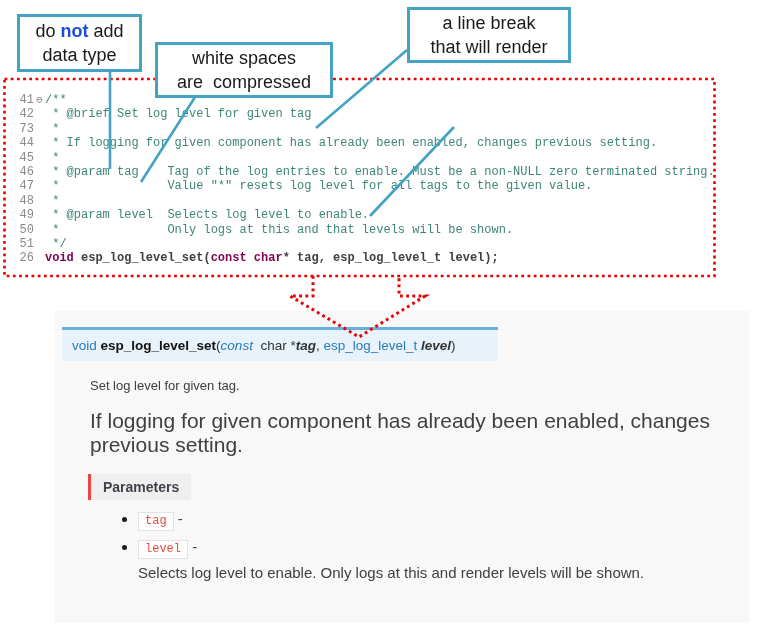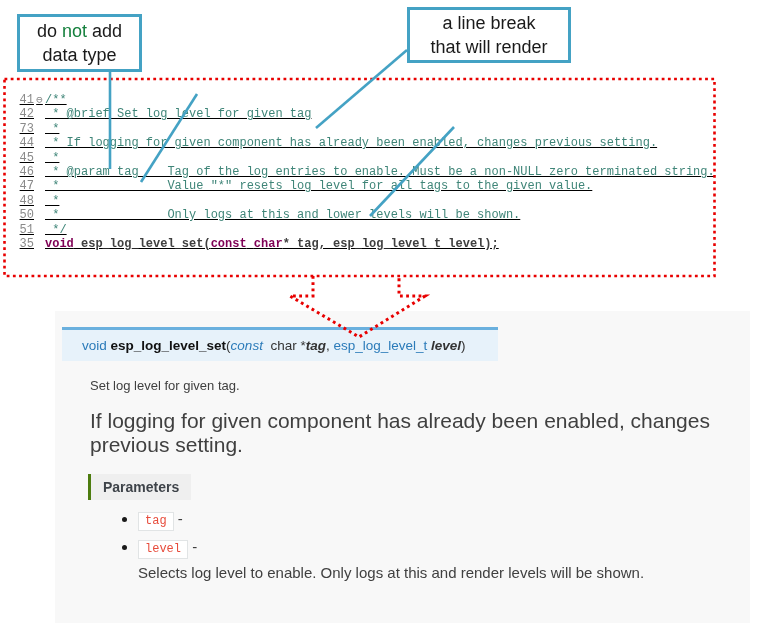--- a/index.html
+++ b/index.html
@@ -3,54 +3,54 @@
 <meta charset="utf-8">
 <style>
   html,body{margin:0;padding:0;background:#fff;}
   #stage{position:relative;width:767px;height:637px;background:#fff;overflow:hidden;
          font-family:"Liberation Sans",sans-serif;}
 
   
   .callout{position:absolute;background:#fff;border:3px solid #44a2c4;z-index:4;
            display:flex;align-items:center;justify-content:center;text-align:center;
            font-size:18px;line-height:24px;color:#1a1a1a;white-space:pre-wrap;}
-  .callout .em{color:#15803d;}
+  .callout .em{color:#1d4ed8;font-weight:bold;}
   #callout-1{left:17px;top:14px;width:119px;height:52px;}
   #callout-2{left:155px;top:42px;width:172px;height:50px;}
   #callout-3{left:407px;top:7px;width:158px;height:50px;}
   #callout-4{left:407px;top:69px;width:159px;height:51px;}
 
   
   #overlay{position:absolute;left:0;top:0;z-index:3;pointer-events:none;}
 
   
   #editor{position:absolute;left:10px;top:93px;z-index:1;}
   .line{display:flex;height:14.4px;white-space:pre;
-        font-family:"Liberation Mono","DejaVu Sans Mono",monospace;font-size:12px;text-decoration:underline;}
+        font-family:"Liberation Mono","DejaVu Sans Mono",monospace;font-size:12px;}
   .ln{width:24px;text-align:right;color:#8a8a8a;flex:none;}
   .fold{width:11px;text-align:center;color:#8a8a8a;flex:none;font-size:11px;}
   .src{color:#3f8578;}
   .tok-kw{color:#7f0055;font-weight:bold;}
   .tok-id{color:#404040;font-weight:bold;}
 
   
   #docs-panel{position:absolute;left:55px;top:311px;width:695px;height:312px;
               background:#f8f8f8;z-index:1;overflow:hidden;color:#404040;}
   #sig{margin:16px 0 0 7px;width:436px;box-sizing:border-box;background:#e7f2fa;
-       border-top:3px solid #6ab0de;padding:8px 20px;font-size:13.5px;white-space:pre;}
+       border-top:3px solid #6ab0de;padding:8px 10px;font-size:13.5px;white-space:pre;}
   .s-kw{color:#2b7bb9;}
   .s-kwi{color:#2b7bb9;font-style:italic;}
   .s-name{color:#111;font-weight:bold;}
   .s-p{color:#333;}
   .s-type{color:#2b7bb9;}
   .s-arg{color:#333;font-style:italic;font-weight:bold;}
   .docs-brief{margin:17px 0 0 35px;font-size:13px;}
   .docs-detail{margin:16px 0 0 35px;font-size:21px;}
   .params-label{display:inline-block;margin:17px 0 0 33px;background:#efefef;
-                border-left:3px solid #4d7c0f;padding:5px 12px;font-size:14px;
+                border-left:3px solid #ef4444;padding:5px 12px;font-size:14px;
                 font-weight:bold;color:#3e4349;}
   ul.params{margin:10px 0 0;padding-left:83px;list-style:disc;}
   ul.params li::marker{color:#1a1a1a;}
   ul.params li + li{margin-top:10px;}
   .chip{font-family:"Liberation Mono","DejaVu Sans Mono",monospace;font-size:12px;
         color:#e74c3c;background:#fff;border:1px solid #e1e4e5;padding:1px 6px 2px;}
   .dash{font-size:15px;color:#404040;}
   .pdesc{margin-top:4px;font-size:15px;line-height:26px;max-width:618px;color:#404040;}
 </style>
 </head>
@@ -60,37 +60,42 @@
 
   <div id="editor">
       <div class="line"><span class="ln">41</span><span class="fold">⊖</span><span class="src">/**</span></div>
       <div class="line"><span class="ln">42</span><span class="fold"></span><span class="src"> * @brief Set log level for given tag</span></div>
       <div class="line"><span class="ln">73</span><span class="fold"></span><span class="src"> *</span></div>
       <div class="line"><span class="ln">44</span><span class="fold"></span><span class="src"> * If logging for given component has already been enabled, changes previous setting.</span></div>
       <div class="line"><span class="ln">45</span><span class="fold"></span><span class="src"> *</span></div>
       <div class="line"><span class="ln">46</span><span class="fold"></span><span class="src"> * @param tag    Tag of the log entries to enable. Must be a non-NULL zero terminated string.</span></div>
       <div class="line"><span class="ln">47</span><span class="fold"></span><span class="src"> *               Value "*" resets log level for all tags to the given value.</span></div>
       <div class="line"><span class="ln">48</span><span class="fold"></span><span class="src"> *</span></div>
-      <div class="line"><span class="ln">50</span><span class="fold"></span><span class="src"> *               Only logs at this and lower levels will be shown.</span></div>
+      <div class="line"><span class="ln">49</span><span class="fold"></span><span class="src"> * @param level  Selects log level to enable.</span></div>
+      <div class="line"><span class="ln">50</span><span class="fold"></span><span class="src"> *               Only logs at this and that levels will be shown.</span></div>
       <div class="line"><span class="ln">51</span><span class="fold"></span><span class="src"> */</span></div>
-      <div class="line"><span class="ln">35</span><span class="fold"></span><span class="src"><span class="tok-kw">void</span><span class="tok-id"> </span><span class="tok-id">esp_log_level_set(</span><span class="tok-kw">const</span><span class="tok-id"> </span><span class="tok-kw">char</span><span class="tok-id">* tag, esp_log_level_t level);</span></span></div>
+      <div class="line"><span class="ln">26</span><span class="fold"></span><span class="src"><span class="tok-kw">void</span><span class="tok-id"> </span><span class="tok-id">esp_log_level_set(</span><span class="tok-kw">const</span><span class="tok-id"> </span><span class="tok-kw">char</span><span class="tok-id">* tag, esp_log_level_t level);</span></span></div>
     </div>
 
   <svg id="overlay" width="767" height="637">
     <rect x="4.5" y="79" width="710" height="197" fill="none" stroke-width="2.6" stroke-dasharray="2.8 3.4" stroke="#e80000"></rect>
     <path d="M313,276 L313,296 L290,296 L359,337 L425,296 L399,296 L399,276" fill="none" stroke-width="3" stroke-dasharray="2.8 3.4" stroke="#e80000"></path>
     <path d="M110,70 L110,169" fill="none" stroke-width="2.6" stroke="#44a2c4"></path>
     <path d="M197,94 L141,182" fill="none" stroke-width="2.6" stroke="#44a2c4"></path>
     <path d="M407,50 L316,128" fill="none" stroke-width="2.6" stroke="#44a2c4"></path>
     <path d="M454,127 L370,216" fill="none" stroke-width="2.6" stroke="#44a2c4"></path>
   </svg>
 
   <div id="callout-1" class="callout">
     <div><span>do </span><span class="em">not</span><span> add
 data type</span></div>
+  </div>
+  <div id="callout-2" class="callout">
+    <div><span>white spaces
+are  compressed</span><span class="em"></span><span></span></div>
   </div>
   <div id="callout-3" class="callout">
     <div><span>a line break
 that will render</span><span class="em"></span><span></span></div>
   </div>
 
   <div id="docs-panel">
     <div id="sig"><span class="s-kw">void</span><span class="s-p"> </span><span class="s-name">esp_log_level_set</span><span class="s-p">(</span><span class="s-kwi">const</span><span class="s-p">  </span><span class="s-p">char</span><span class="s-p"> *</span><span class="s-arg">tag</span><span class="s-p">, </span><span class="s-type">esp_log_level_t</span><span class="s-p"> </span><span class="s-arg">level</span><span class="s-p">)</span></div>
     <div class="docs-brief">Set log level for given tag.</div>
     <div class="docs-detail">If logging for given component has already been enabled, changes previous setting.</div>

